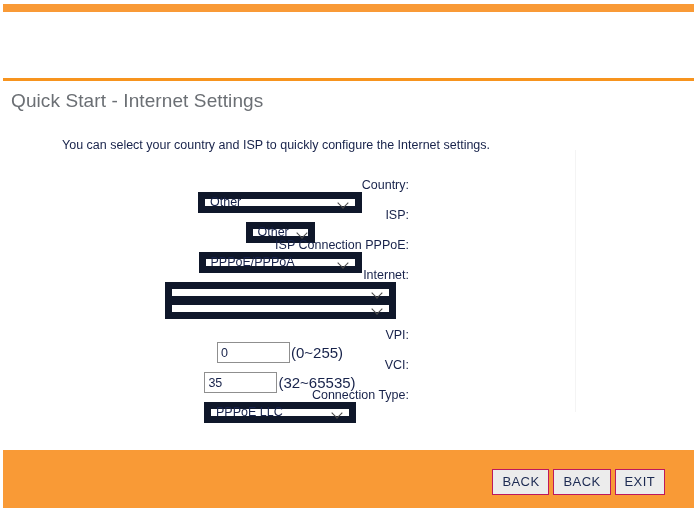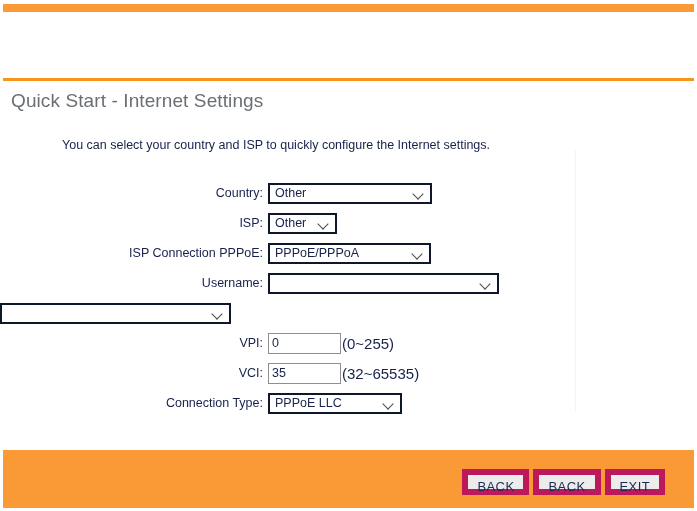--- a/index.html
+++ b/index.html
@@ -59,40 +59,41 @@
   .form-area {
     position: absolute;
     left: 0;
     top: 178px;
     width: 560px;
   }
   .form-row {
     display: flex;
     align-items: center;
     height: 30px;
+    flex-direction: column;
   }
   .form-label {
     width: 268px;
     text-align: right;
     padding-right: 5px;
     box-sizing: border-box;
     font-size: 12.5px;
     color: #17224a;
     white-space: nowrap;
   }
   .field-wrap {
     display: flex;
     align-items: center;
   }
 
   
   .sel {
     height: 21px;
     box-sizing: border-box;
-    border: 2px solid #0f172a;
+    border: 7px solid #0f172a;
     background: #ffffff;
     font-size: 12.5px;
     color: #17224a;
     display: flex;
     align-items: center;
     justify-content: space-between;
     padding: 0 4px 0 5px;
     white-space: nowrap;
   }
   .sel .sel-val { line-height: 19px; }
@@ -113,21 +114,21 @@
     border-right: 1.6px solid #4a4a4a;
     border-bottom: 1.6px solid #4a4a4a;
     transform: rotate(45deg);
   }
 
   .sel-country { width: 164px; }
   .sel-isp     { width: 69px; }
   .sel-isptype { width: 163px; }
   .sel-user    { width: 231px; }
   .sel-pass    { width: 231px; }
-  .sel-conntype{ width: 134px; }
+  .sel-conntype{ width: 152px; }
 
   
   .txt {
     width: 73px;
     height: 21px;
     box-sizing: border-box;
     border: 1px solid #8f8f8f;
     background: #ffffff;
     font-size: 12.5px;
     color: #17224a;
@@ -165,21 +166,21 @@
     position: absolute;
     right: 29px;
     top: 19px;
     display: flex;
     gap: 4px;
   }
   .btn {
     height: 26px;
     box-sizing: border-box;
     background: #ECECEC;
-    border: 6px solid #be185d;
+    border: 1px solid #be185d;
     color: #1c2a52;
     font-family: "Liberation Sans", sans-serif;
     font-size: 13px;
     letter-spacing: 0.4px;
     padding: 0 9px;
     line-height: 24px;
     cursor: pointer;
   }
 </style>
 </head>
@@ -221,21 +222,21 @@
     <div class="form-label">ISP Connection PPPoE:</div>
     <div class="field-wrap">
       <div class="sel sel-isptype">
         <span class="sel-val">PPPoE/PPPoA</span>
         <span class="chev"></span>
       </div>
     </div>
   </div>
 
   <div class="form-row">
-    <div class="form-label">Username:</div>
+    <div class="form-label">Internet:</div>
     <div class="field-wrap">
       <div class="sel sel-user">
         <span class="sel-val"></span>
         <span class="chev"></span>
       </div>
     </div>
   </div>
 
   <div class="form-row">
     <div class="field-wrap">

